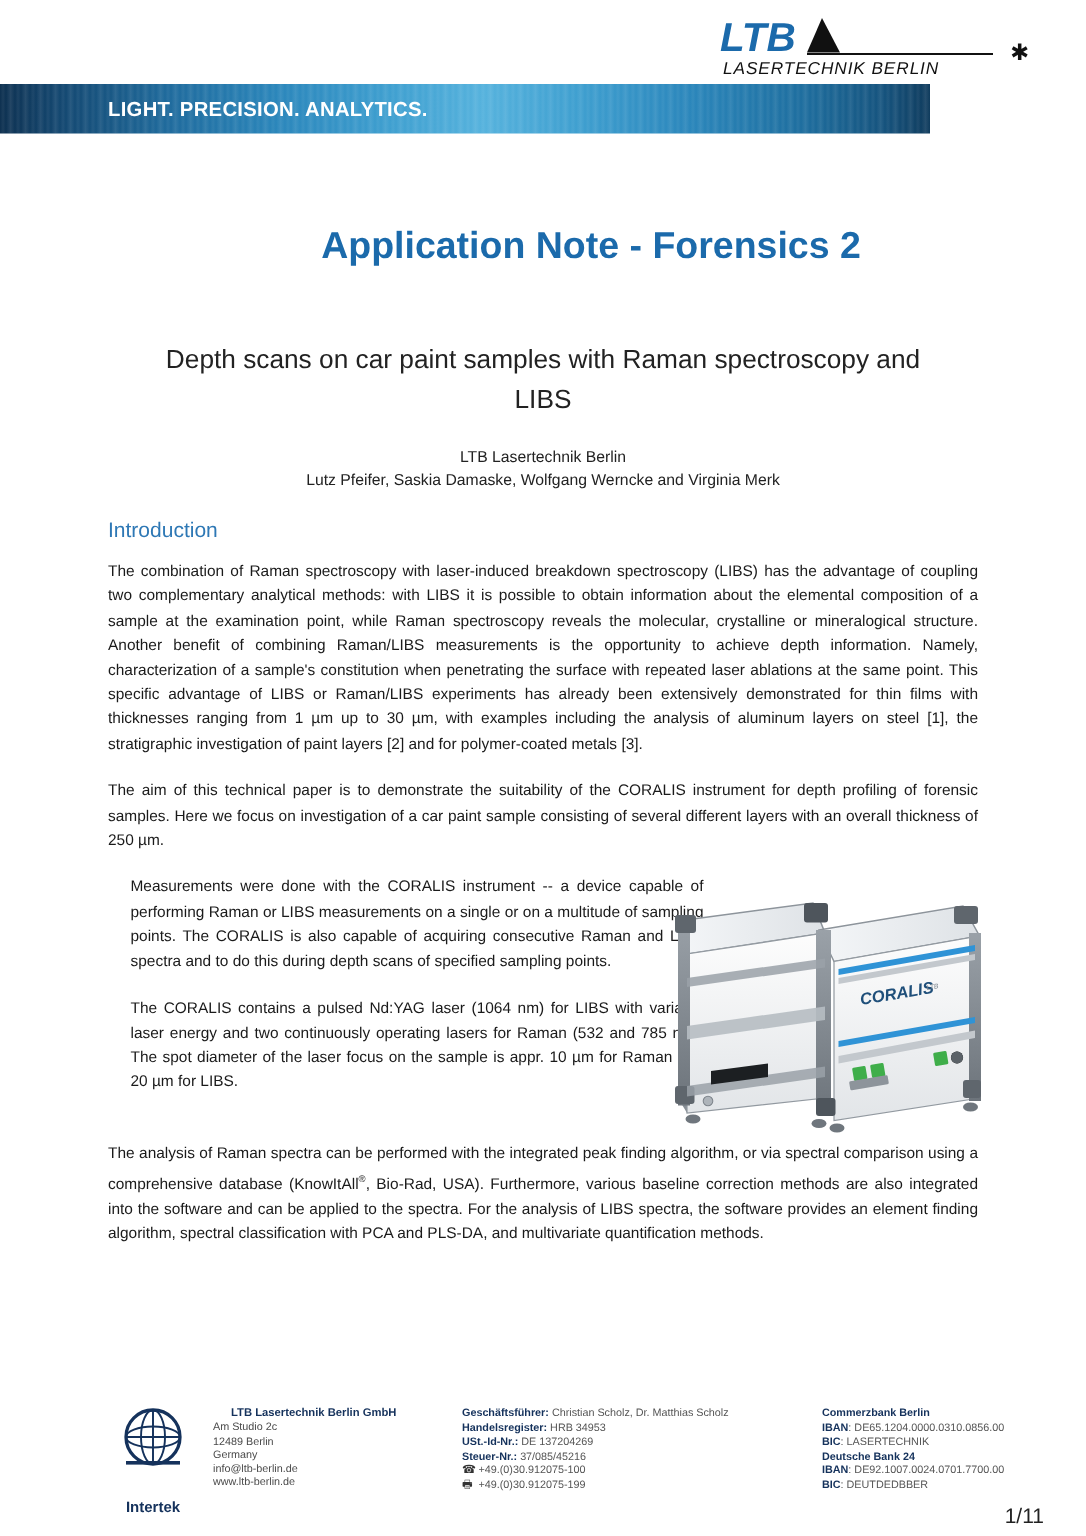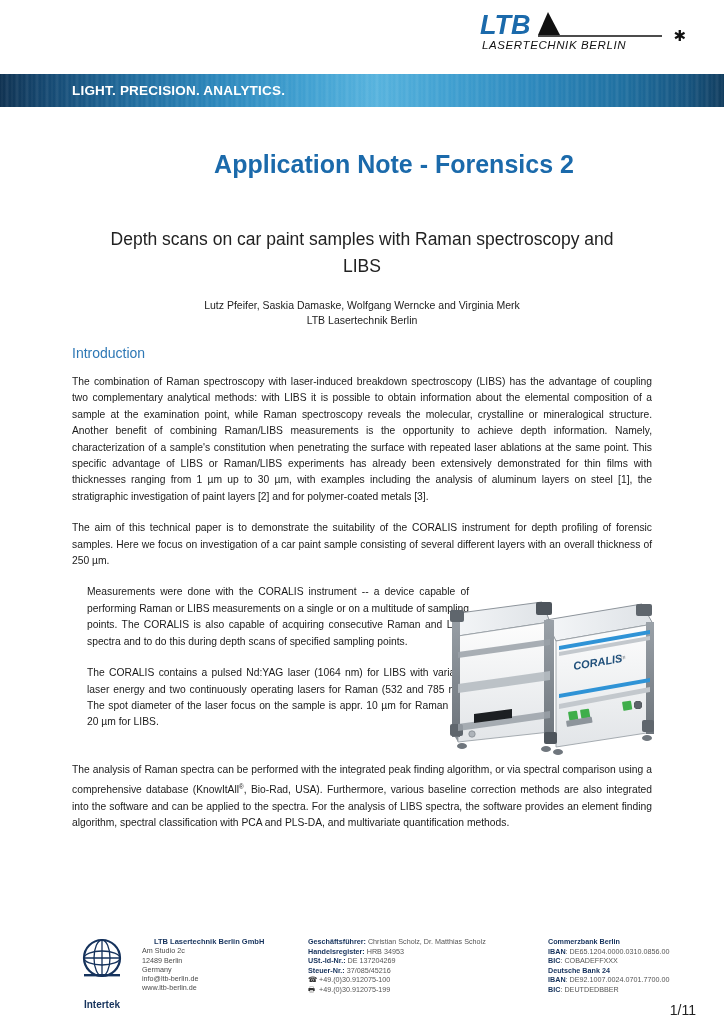--- a/index.html
+++ b/index.html
@@ -33,22 +33,22 @@
     position: absolute;
     right: 38px;
     top: 28px;
     font-size: 15px;
     color: #111;
     line-height: 1;
   }
 
   .banner {
     position: absolute;
-    top: 74px; left: 0;
-    width: 724px;
+    top: 56px; left: 0;
+    width: 620px;
     height: 33px;
     background: linear-gradient(90deg,
         #0d3050 0%, #12456e 6%, #1e6a9c 18%,
         #2a86bb 30%, #3e9fd0 42%, #55b2dd 52%,
         #3e9fd0 62%, #2a86bb 74%, #1d6e9f 86%,
         #14527d 95%, #0e3a5c 100%);
     overflow: hidden;
   }
   .banner::after {
     content: "";
@@ -222,22 +222,22 @@
   <span class="ltb-star">✱</span>
 </div>
 
 <div class="banner">
   <div class="banner-text">LIGHT. PRECISION. ANALYTICS.</div>
 </div>
 
 <div class="doc-title">Application Note - Forensics 2</div>
 <div class="doc-subtitle">Depth scans on car paint samples with Raman spectroscopy and LIBS</div>
 <div class="authors">
+  <div>LTB Lasertechnik Berlin</div>
   <div>Lutz Pfeifer, Saskia Damaske, Wolfgang Werncke and Virginia Merk</div>
-  <div>LTB Lasertechnik Berlin</div>
 </div>
 
 <div class="content">
 
   <h2 class="section">Introduction</h2>
   <p class="body">The combination of Raman spectroscopy with laser-induced breakdown spectroscopy (LIBS) has the advantage of coupling two complementary analytical methods: with LIBS it is possible to obtain information about the elemental composition of a sample at the examination point, while Raman spectroscopy reveals the molecular, crystalline or mineralogical structure. Another benefit of combining Raman/LIBS measurements is the opportunity to achieve depth information. Namely, characterization of a sample's constitution when penetrating the surface with repeated laser ablations at the same point. This specific advantage of LIBS or Raman/LIBS experiments has already been extensively demonstrated for thin films with thicknesses ranging from 1 µm up to 30 µm, with examples including the analysis of aluminum layers on steel [1], the stratigraphic investigation of paint layers [2] and for polymer-coated metals [3].</p>
   <p class="body">The aim of this technical paper is to demonstrate the suitability of the CORALIS instrument for depth profiling of forensic samples. Here we focus on investigation of a car paint sample consisting of several different layers with an overall thickness of 250 µm.</p>
 
 
   <div class="instrument-block">
@@ -370,21 +370,21 @@
   </div>
 
   <div class="bank">
     <div class="bold">Commerzbank Berlin</div>
     <div class="row">
       <span class="lbl">IBAN</span>:
       <span>DE65.1204.0000.0310.0856.00</span>
     </div>
     <div class="row">
       <span class="lbl">BIC</span>:
-      <span>COBADEFFXXX</span>
+      <span>LASERTECHNIK</span>
     </div>
     <div class="bold">Deutsche Bank 24</div>
     <div class="row">
       <span class="lbl">IBAN</span>:
       <span>DE92.1007.0024.0701.7700.00</span>
     </div>
     <div class="row">
       <span class="lbl">BIC</span>:
       <span>DEUTDEDBBER</span>
     </div>

